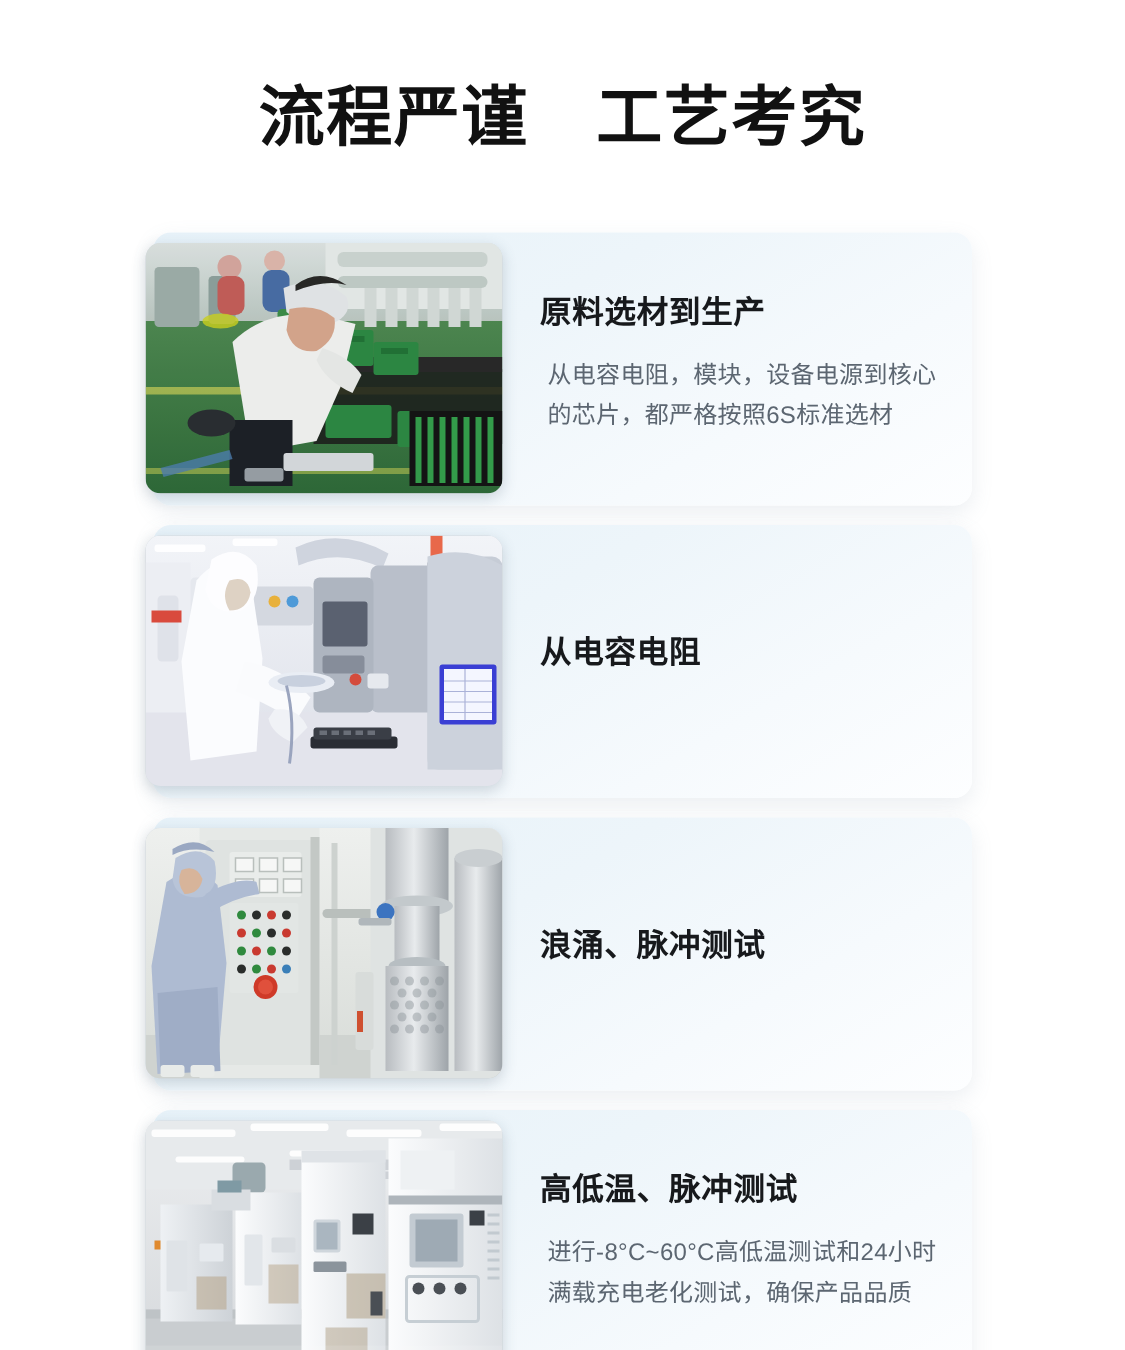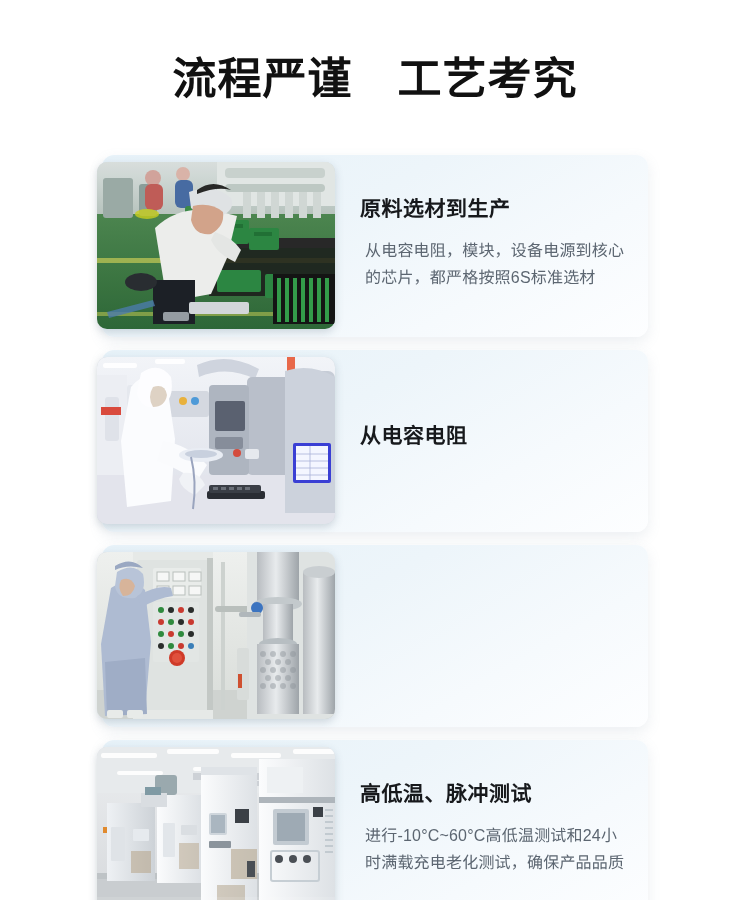--- a/index.html
+++ b/index.html
@@ -343,20 +343,21 @@
           <path d="M20 20 q16 -10 26 2 q4 18 -8 24 q-18 2 -20 -12 z" fill="#b8c4d8"></path>
           <path d="M24 28 q10 -4 14 6 q-2 10 -12 10 q-6 -8 -2 -16 z" fill="#d7b49a"></path>
           <path d="M18 14 q16 -10 28 2 q-16 -4 -28 2 z" fill="#9aa8c2"></path>
           <path d="M40 44 q22 -12 34 -8 l2 8 q-16 2 -32 12 z" fill="#aebbd2"></path>
           <path d="M8 110 l40 -4 2 56 -40 2 z" fill="#9fadc6"></path>
           <rect x="10" y="158" width="16" height="8" rx="2" fill="#e8ebe9"></rect>
           <rect x="30" y="158" width="16" height="8" rx="2" fill="#e8ebe9"></rect>
         </svg>
       </div>
       <div class="card-body">
+        <div class="card-heading">浪涌、脉冲测试</div>
       </div>
     </div>
 
     <div class="card">
       <div class="card-photo">
         <svg viewBox="0 0 238 167" preserveAspectRatio="none" aria-hidden="true">
           <defs>
             <linearGradient id="c4bg" x1="0" y1="0" x2="0" y2="1">
               <stop offset="0" stop-color="#eceef0"></stop>
                 <stop offset="1" stop-color="#d5d8db"></stop>
@@ -431,18 +432,18 @@
             <rect x="228" y="86" width="8" height="2"></rect>
               <rect x="228" y="92" width="8" height="2"></rect>
             <rect x="228" y="98" width="8" height="2"></rect>
               <rect x="228" y="104" width="8" height="2"></rect>
           </g>
           <rect x="0" y="150" width="238" height="17" fill="#ffffff" opacity="0.12"></rect>
         </svg>
       </div>
       <div class="card-body">
         <div class="card-heading">高低温、脉冲测试</div>
-        <div class="card-desc">进行-10°C~60°C高低温测试和24小时满载充电老化测试，确保产品品质</div>
+        <div class="card-desc">进行-8°C~60°C高低温测试和24小时满载充电老化测试，确保产品品质</div>
       </div>
     </div>
 
   </div>
 </div>
 
 </body></html>

